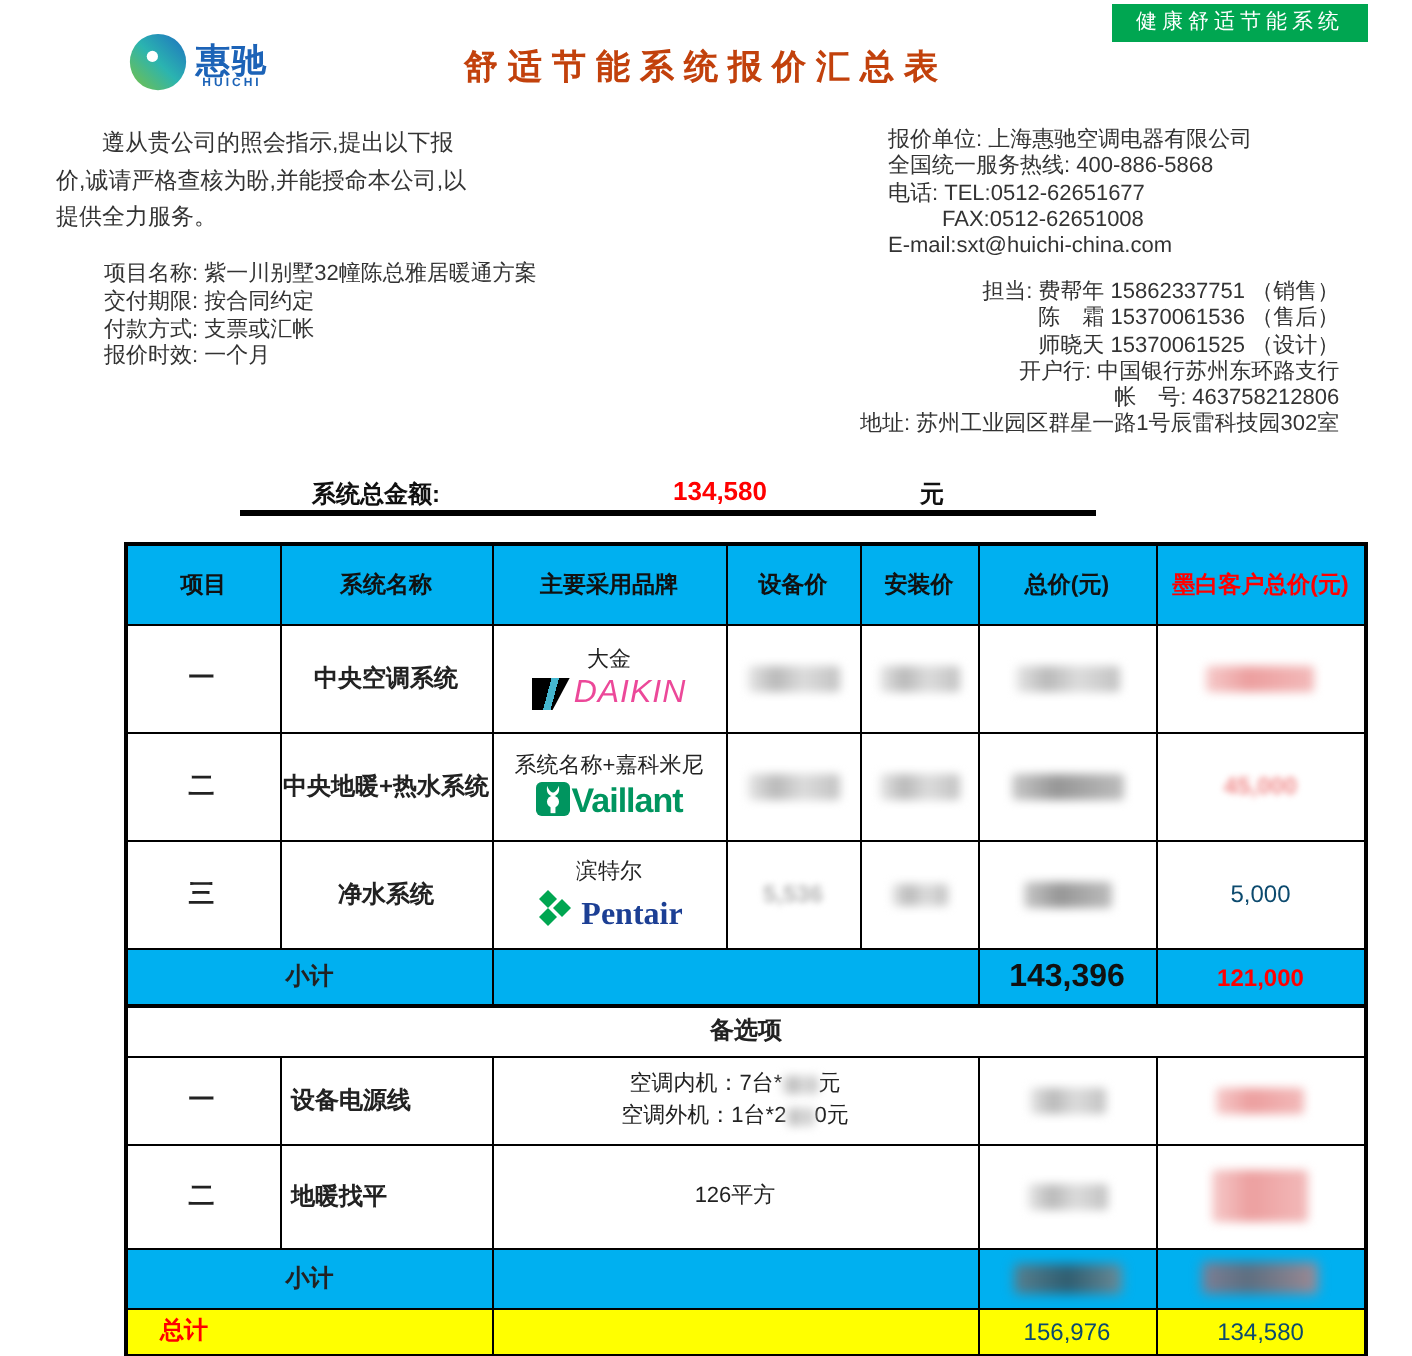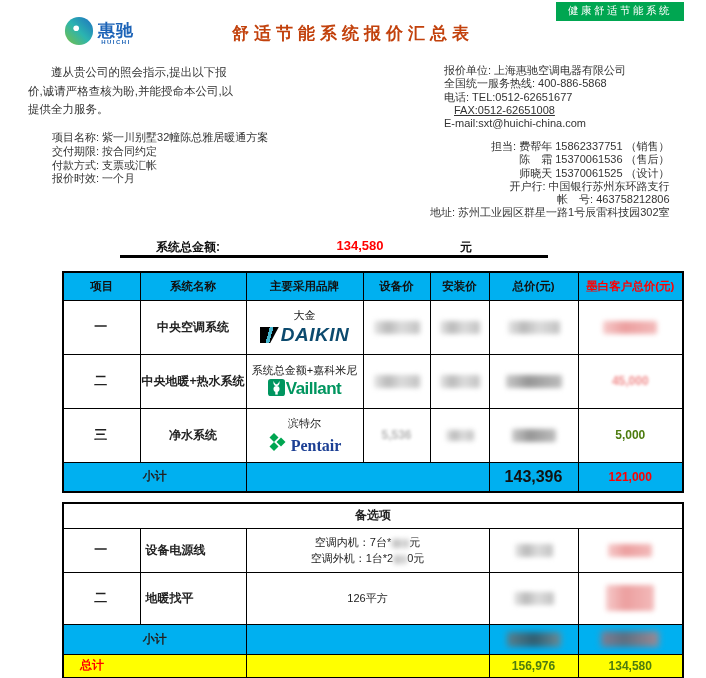--- a/index.html
+++ b/index.html
@@ -15,51 +15,51 @@
   #title { left:0; right:0; top:22px; text-align:center; font-size:17px; font-weight:bold;
     letter-spacing:5px; color:#c2410c; }
   #badge { right:22px; top:2px; background:#00a651; color:#fff; font-size:10.5px;
     letter-spacing:2.5px; padding:2px 12px 3px; }
 
   
   #intro { left:28px; top:63px; width:210px; font-size:11.5px; line-height:18.5px;
     text-indent:2em; color:#333; }
   #project { left:52px; top:131px; font-size:11px; line-height:13.8px; color:#333; }
   #contact { left:444px; top:64px; font-size:11px; line-height:13.3px; color:#333; }
-  #contact .indent { margin-left:10px;text-decoration:underline; }
+  #contact .indent { margin-left:27px; }
   #staff { left:430px; top:140px; font-size:11px; line-height:13.3px; color:#333;text-align:right; }
   #staff .indent { margin-left:33px; }
 
   
   #gt-label { left:156px; top:239px; font-size:12px; font-weight:bold; color:#111; }
   #gt-amount { left:305px; top:238px; width:110px; text-align:center; font-size:13px;
     font-weight:bold; color:#ff0000; }
   #gt-unit { left:460px; top:239px; font-size:12px; font-weight:bold; color:#111; }
   #gt-rule { left:120px; top:255px; width:428px; height:3px; background:#000; }
 
   
   table { border-collapse:collapse; table-layout:fixed; width:620px; }
   td,th { border:1px solid #000; text-align:center; vertical-align:middle;
     font-size:12px; overflow:hidden; padding:0; }
   #t1 { left:62px; top:271px; }
   #t2 { left:62px; top:502px; }
   .outer { border:2px solid #000; }
-  .hdr th { background:#00b0f0; height:28px; font-size:11.5px; font-weight:bold; color:#111; }
+  .hdr th { background:#00b0f0; height:40px; font-size:11.5px; font-weight:bold; color:#111; }
   .hdr th.red { color:#ff0000; }
   .datarow td { height:54px; }
   .num { font-size:13px; font-weight:bold; letter-spacing:2px; }
   .sysname { font-weight:bold; font-size:12px; }
   .brandcell { display:flex; flex-direction:column; align-items:center; justify-content:center;
     gap:1px; height:100%; }
   .brandlabel { font-size:11px; color:#222; }
   .subtotal td { background:#00b0f0; height:30px; font-weight:bold; }
   .subtotal .money { color:#111; }
   .subtotal .moneyred { color:#ff0000; }
   .money { font-weight:bold; font-size:16px; color:#111; }
-  .moneyred { font-weight:bold; font-size:12px; color:#4d7c0f; }
+  .moneyred { font-weight:normal; font-size:12px; color:#0c4a6e; }
   .t2title td { height:25px; font-weight:bold; font-size:12px; background:#fff; }
   .t2r1 td { height:44px; }
   .t2r2 td { height:52px; }
   .leftname { text-align:left; padding-left:5px; font-weight:bold; font-size:12px; }
   .desc { font-size:11px; line-height:16px; color:#222; }
   .grand td { background:#ffff00; height:24px; }
   .grand .lab { color:#ff0000; font-weight:bold; text-align:left; padding-left:16px; }
 
   
   .rb { display:inline-block; height:13px; width:46px; border-radius:2px;
@@ -72,21 +72,21 @@
   .rb.sm { width:28px; height:11px; }
   .blurTxt { filter:blur(1.6px); }
   .gtxt { color:#b5b5b5; font-weight:bold; }
   .ptxt { color:#f08c8c; font-weight:bold; }
 
   
   .daikin { display:flex; align-items:center; gap:2px; }
   .daikin .flag { width:19px; height:16px;
     background:linear-gradient(105deg,#000 42%,#45b6cf 42%,#45b6cf 58%,#000 58%);
     clip-path:polygon(0 0,100% 0,55% 100%,0 100%); }
-  .daikin .wm { font-size:19px; font-weight:bold; font-style:italic; color:#0c4a6e; letter-spacing:0.5px; }
+  .daikin .wm { font-size:16px; font-weight:normal; font-style:italic; color:#ec4899; letter-spacing:0.5px; }
   .vaillant { display:flex; align-items:center; gap:1px; }
   .vaillant .wm { font-size:17px; font-weight:bold; color:#00955f; letter-spacing:-0.5px; }
   .pentair { display:flex; align-items:flex-end; gap:3px; }
   .pentair .wm { font-family:"Liberation Serif","DejaVu Serif",serif; font-size:16px;
     font-weight:bold; color:#1c3f94; }
 </style>
 </head>
 <body>
 
 <div class="abs" id="logo">
@@ -180,21 +180,21 @@
     <td><span class="rb" style="width:40px"></span></td>
     <td><span class="rb" style="width:52px"></span></td>
     <td><span class="rb pink"></span></td>
   </tr>
 
   <tr class="datarow">
     <td class="num">二</td>
     <td class="sysname">中央地暖+热水系统</td>
     <td>
       <div class="brandcell">
-        <span class="brandlabel">系统总金额+嘉科米尼</span>
+        <span class="brandlabel">系统名称+嘉科米尼</span>
         <span class="vaillant">
           <span>
             <svg width="17" height="17" viewBox="0 0 18 18">
               <rect width="18" height="18" rx="3" fill="#00955f"></rect>
               <path d="M6 2 C5 5.5 7 7.5 9 7.5 C11 7.5 13 5.5 12 2 C11.4 4.5 9.6 5.6 9 5.6 C8.4 5.6 6.6 4.5 6 2 Z" fill="#fff"></path>
               <circle cx="9" cy="10.5" r="3.2" fill="#fff"></circle>
               <rect x="7.7" y="11.5" width="2.6" height="5" fill="#fff"></rect>
             </svg>
           </span>
           <span class="wm">Vaillant</span>

